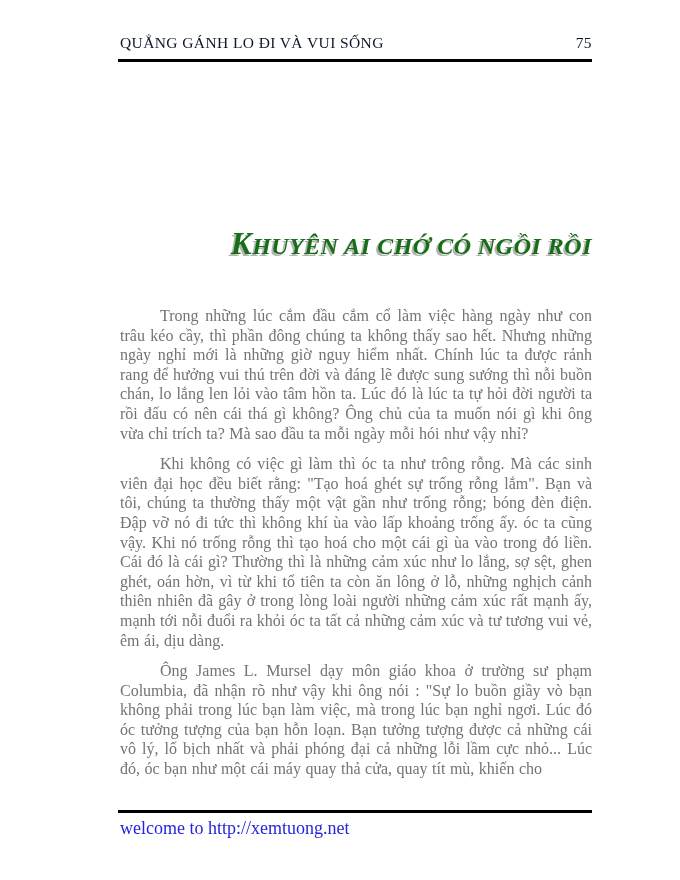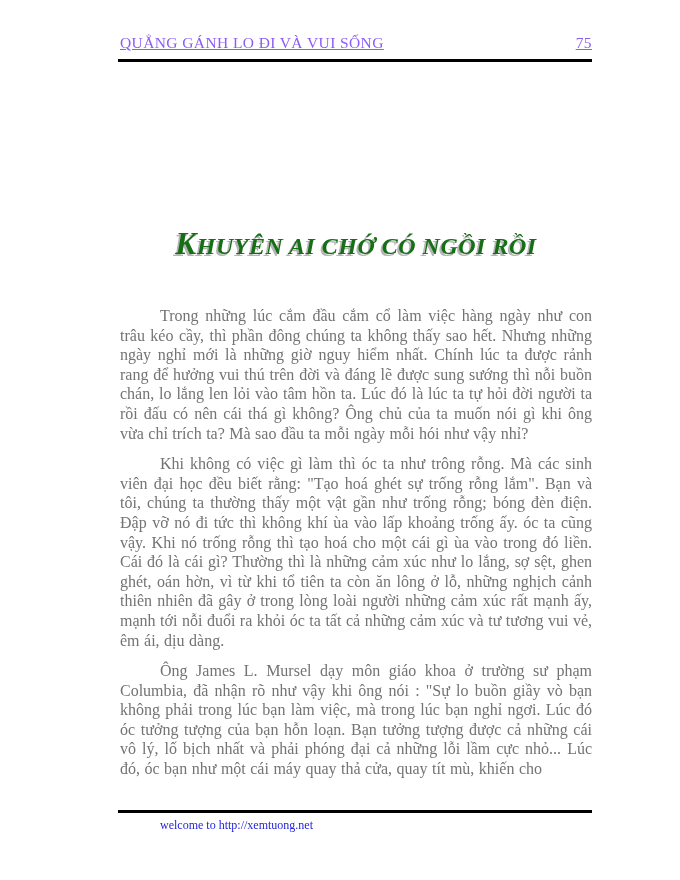--- a/index.html
+++ b/index.html
@@ -17,40 +17,39 @@
   }
   
   .header-row {
     position: absolute;
     top: 34px;
     left: 120px;
     right: 88px;
     display: flex;
     justify-content: space-between;
     align-items: flex-start;
-    color: #8b5cf6;
+    color: #0f172a;
     font-size: 15.5px;
     letter-spacing: 0.4px;
-    text-decoration: underline;
   }
   .header-rule {
     position: absolute;
     top: 59px;
     left: 118px;
     right: 88px;
     height: 3px;
     background: #000000;
   }
   
   .chapter-title {
     position: absolute;
     top: 226px;
     left: 120px;
     width: 472px;
-    text-align: center;
+    text-align: right;
     font-style: italic;
     font-weight: bold;
     font-size: 24px;
     letter-spacing: 0.5px;
     color: #166e16;
     text-shadow: -2px 2px 0 #b4b4b4;
     white-space: nowrap;
   }
   .chapter-title::first-letter {
     font-size: 131%;
@@ -78,24 +77,23 @@
     left: 118px;
     right: 88px;
     height: 3px;
     background: #000000;
   }
   .footer-link {
     position: absolute;
     top: 818px;
     left: 120px;
     color: #2424dd;
-    font-size: 12px;
+    font-size: 18px;
     text-decoration: none;
     cursor: pointer;
-    margin-left: 40px;
   }
 </style>
 </head>
 <body>
 
 <div class="page">
 
   <div class="header-row">
     <span>QUẲNG GÁNH LO ĐI VÀ VUI SỐNG</span>
     <span>75</span>

